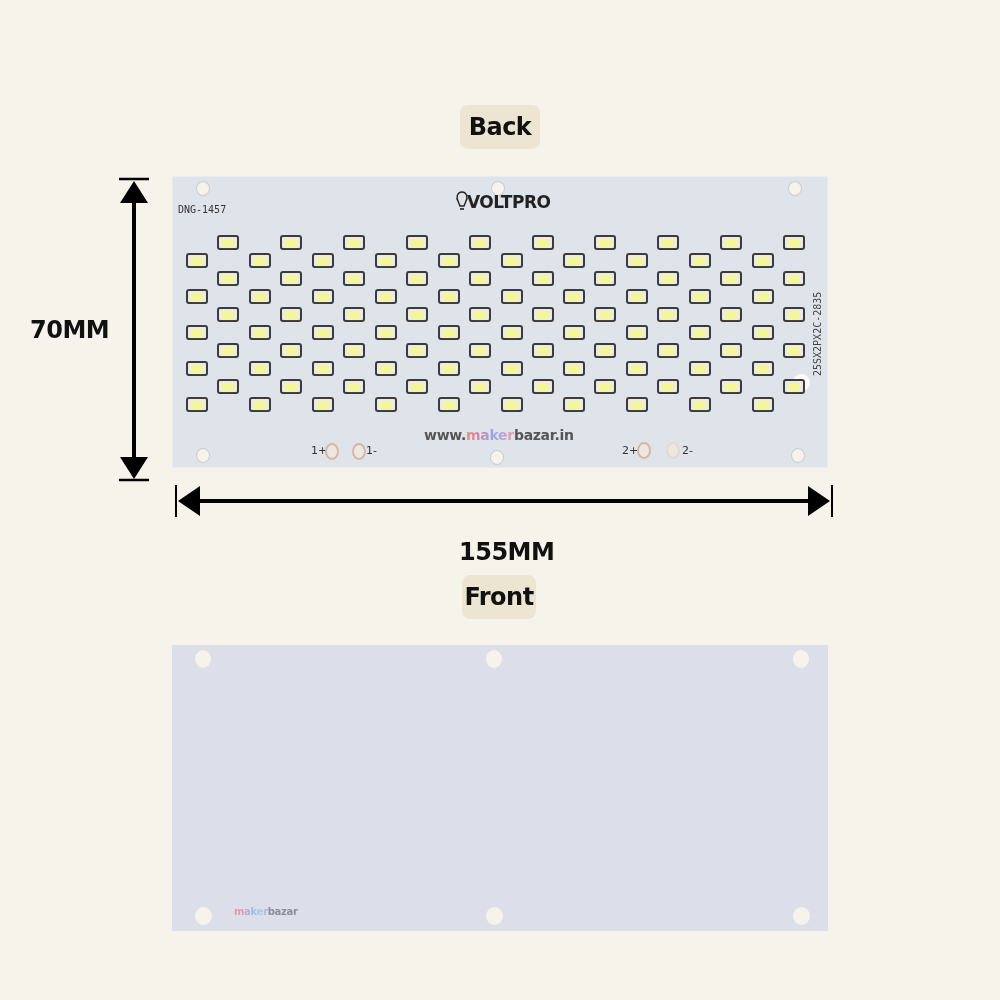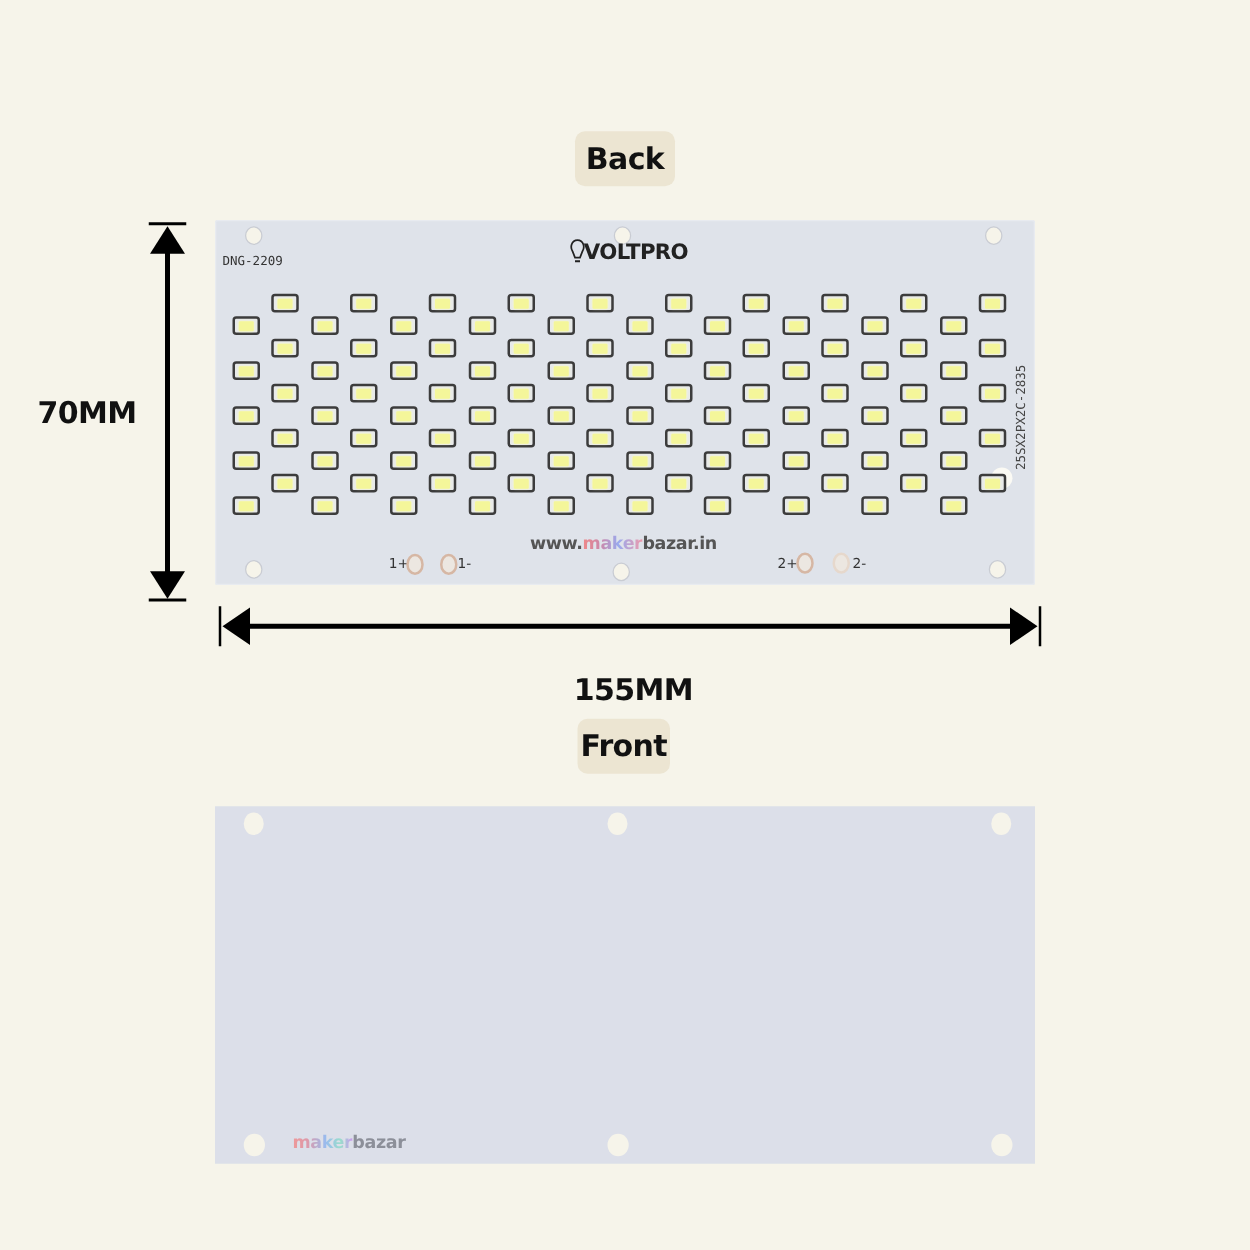--- a/index.html
+++ b/index.html
@@ -21,21 +21,21 @@
   .small-text { position:absolute; font-family:"DejaVu Sans Mono", monospace; color:#333; font-size:10px; }
   .logo { position:absolute; left:455px; top:192px; font-weight:bold; font-size:17px; color:#222;
           font-family:"DejaVu Sans", sans-serif; letter-spacing:-0.5px; }
   .site { position:absolute; left:424px; top:427px; font-weight:bold; font-size:14px; color:#555;
           font-family:"DejaVu Sans", sans-serif; letter-spacing:-0.3px; }
   .pad { position:absolute; width:10px; height:13px; border-radius:50%; border:2px solid #d6b7a4; background:#ece7e1; }
   .pad-lbl { position:absolute; font-size:11px; color:#333; font-family:"DejaVu Sans", sans-serif; }
   .vtext { position:absolute; left:805px; top:340px; transform:rotate(-90deg); transform-origin:left top;
            font-family:"DejaVu Sans Mono", monospace; font-size:10px; color:#444; white-space:nowrap; }
   .dim-text { position:absolute; font-weight:bold; font-size:24px; color:#111; font-family:"DejaVu Sans", sans-serif; letter-spacing:-0.5px; }
-  .mk { position:absolute; left:234px; top:906px; font-weight:bold; font-size:14px; color:#8c8f99;
+  .mk { position:absolute; left:234px; top:906px; font-weight:bold; font-size:10px; color:#8c8f99;
         font-family:"DejaVu Sans", sans-serif; letter-spacing:-0.3px; }
 </style>
 </head>
 <body>
 
 <div class="label-pill" style="left:460px;top:105px;width:80px;">Back</div>
 
 <svg style="position:absolute;left:112px;top:176px;" width="44" height="308">
   <line x1="7" y1="3" x2="37" y2="3" stroke="#000" stroke-width="2.5"></line>
   <line x1="7" y1="304" x2="37" y2="304" stroke="#000" stroke-width="2.5"></line>
@@ -46,21 +46,21 @@
 <div class="dim-text" style="left:30px;top:316px;">70MM</div>
 
 <div class="board front" id="front">
   <div class="hole" style="left:24px;top:5px;"></div>
   <div class="hole" style="left:319px;top:5px;"></div>
   <div class="hole" style="left:616px;top:5px;"></div>
   <div class="hole" style="left:24px;top:272px;"></div>
   <div class="hole" style="left:318px;top:274px;"></div>
   <div class="hole" style="left:619px;top:272px;"></div>
   <div class="hole" style="left:621px;top:198px;width:17px;height:17px;background:#fbfaf4;border:none;"></div>
-  <div class="small-text" style="left:6px;top:28px;">DNG-2209</div>
+  <div class="small-text" style="left:6px;top:28px;">DNG-1457</div>
   <div id="leds">
       <div class="led" style="left: 45px; top: 59px;"></div>
       <div class="led" style="left: 108px; top: 59px;"></div>
       <div class="led" style="left: 171px; top: 59px;"></div>
       <div class="led" style="left: 234px; top: 59px;"></div>
       <div class="led" style="left: 297px; top: 59px;"></div>
       <div class="led" style="left: 360px; top: 59px;"></div>
       <div class="led" style="left: 422px; top: 59px;"></div>
       <div class="led" style="left: 485px; top: 59px;"></div>
       <div class="led" style="left: 548px; top: 59px;"></div>

